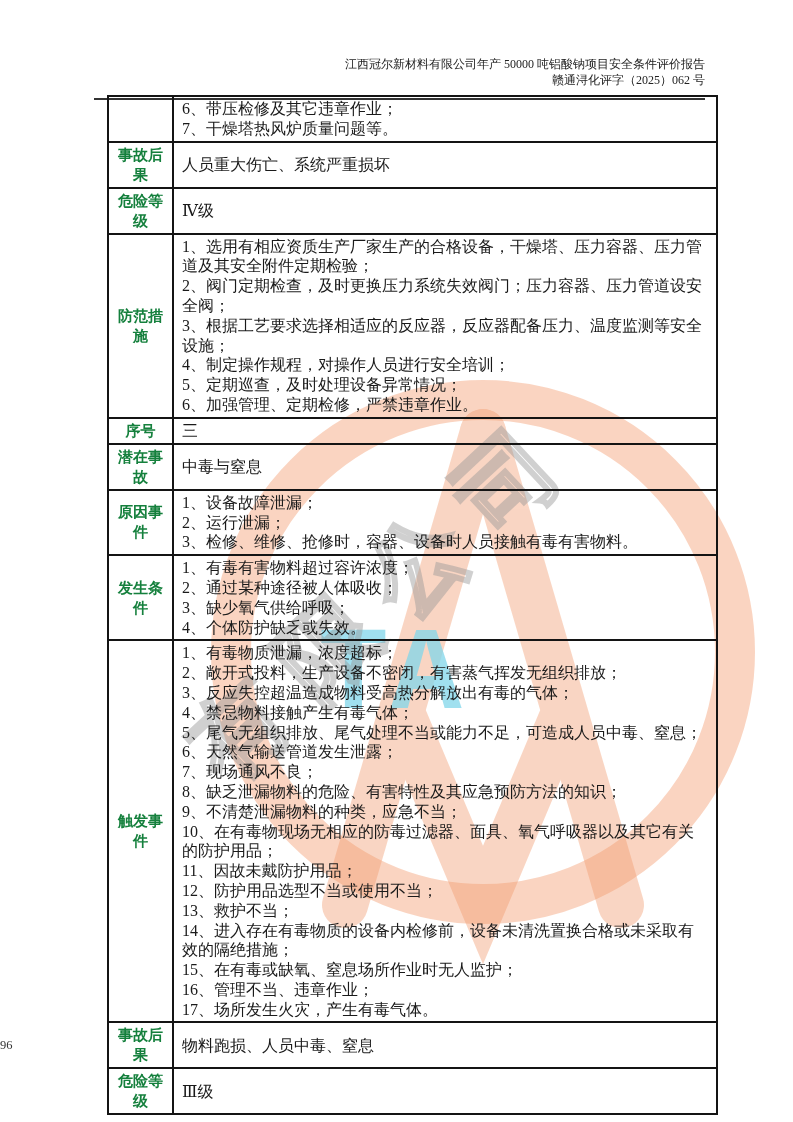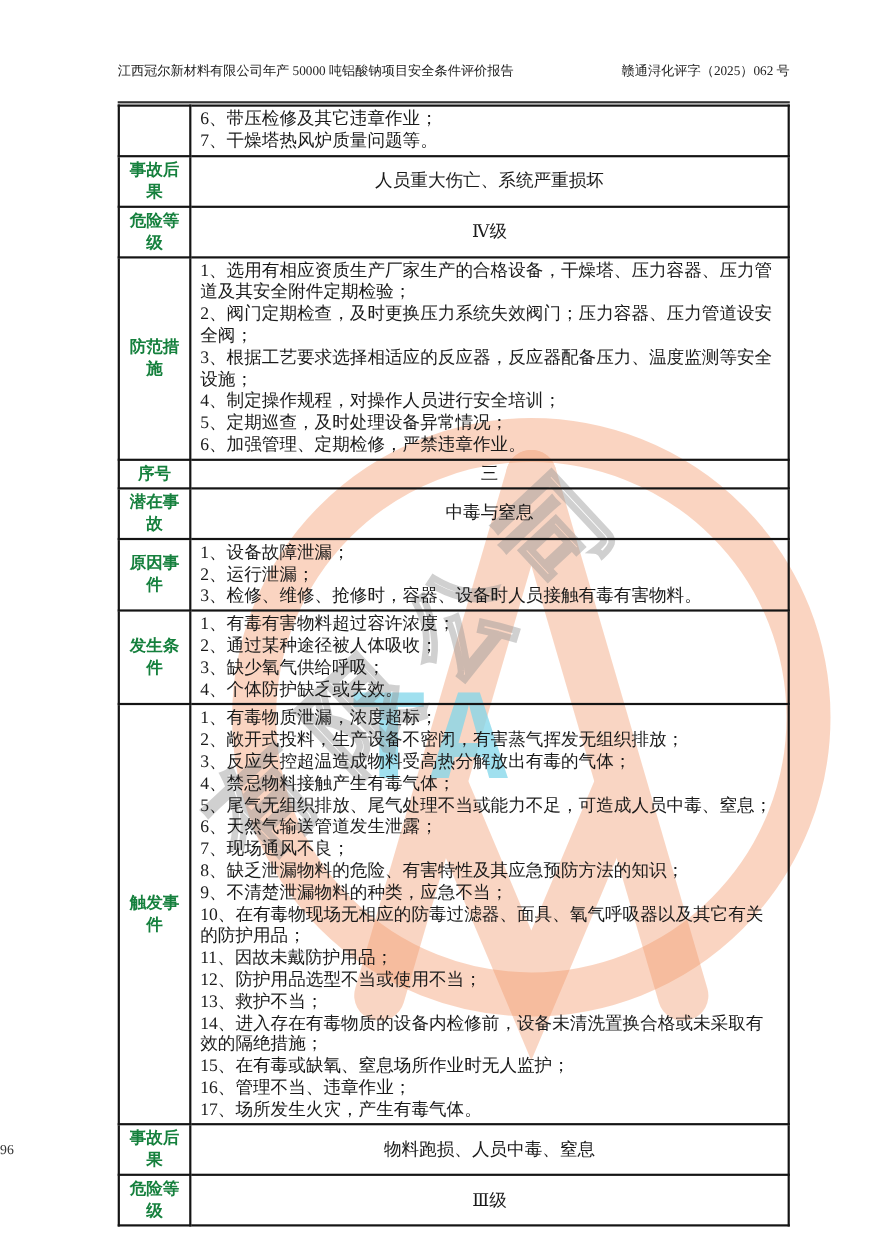--- a/index.html
+++ b/index.html
@@ -5,41 +5,41 @@
   html,body { margin:0; padding:0; }
   body {
     width:793px; height:1122px; position:relative; overflow:hidden;
     background:#ffffff; color:#1a1a1a;
     font-family:"Liberation Serif","DejaVu Serif",serif;
   }
   .page { position:absolute; inset:0; }
 
   
   .header {
-    position:absolute; left:107px; top:56px; width:611px;
+    position:absolute; left:94px; top:56px; width:611px;
     display:flex; justify-content:space-between; align-items:flex-end;
     font-size:12px; line-height:16px; color:#222;
-    border-bottom:2px solid #333; padding-bottom:20px;
+    border-bottom:2px solid #333; padding-bottom:10px;flex-direction:column;
   }
   .header .h-left  { white-space:nowrap; }
   .header .h-right { white-space:nowrap; }
 
   
   table.doc-table {
     position:absolute; left:107px; top:95px; width:611px;
     border-collapse:collapse; table-layout:fixed;
   }
   table.doc-table td { border:2px solid #141414; vertical-align:middle; }
   td.label-cell {
     width:57px; text-align:center; font-weight:bold;
     font-size:15px; line-height:20px; padding:2px 3px; color:#15803d;
   }
   td.content-cell { padding:2px 8px; font-size:16px; line-height:19.8px; }
   .content-line { white-space:normal; }
-  tr.align-center td.content-cell { text-align:center; }
+  tr.align-center td.content-cell { }
   tr.tall td.content-cell { padding-top:10px; padding-bottom:10px; }
   tr.compact td.content-cell { padding-top:0; padding-bottom:0; line-height:20px; }
 
   
   .footer {
     position:absolute; left:0; top:1038px; width:793px;
     text-align:left; font-size:12.5px; color:#333;
   }
 
   

